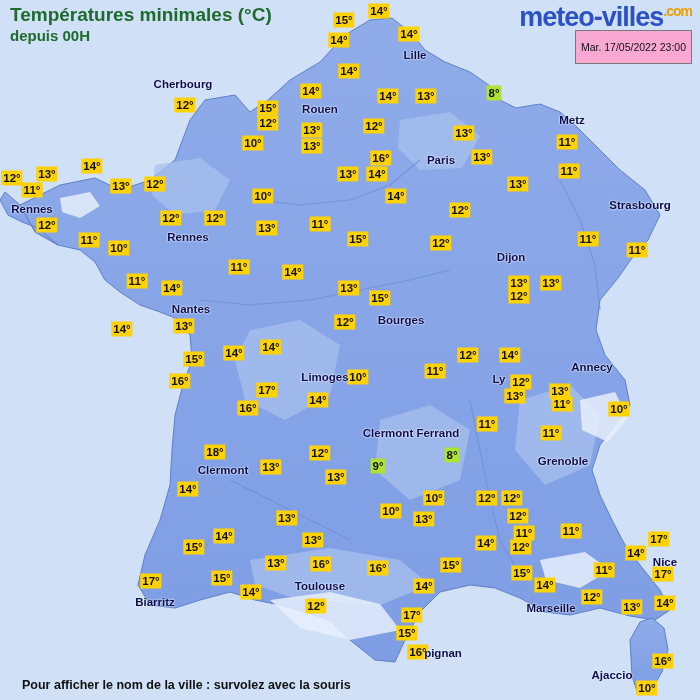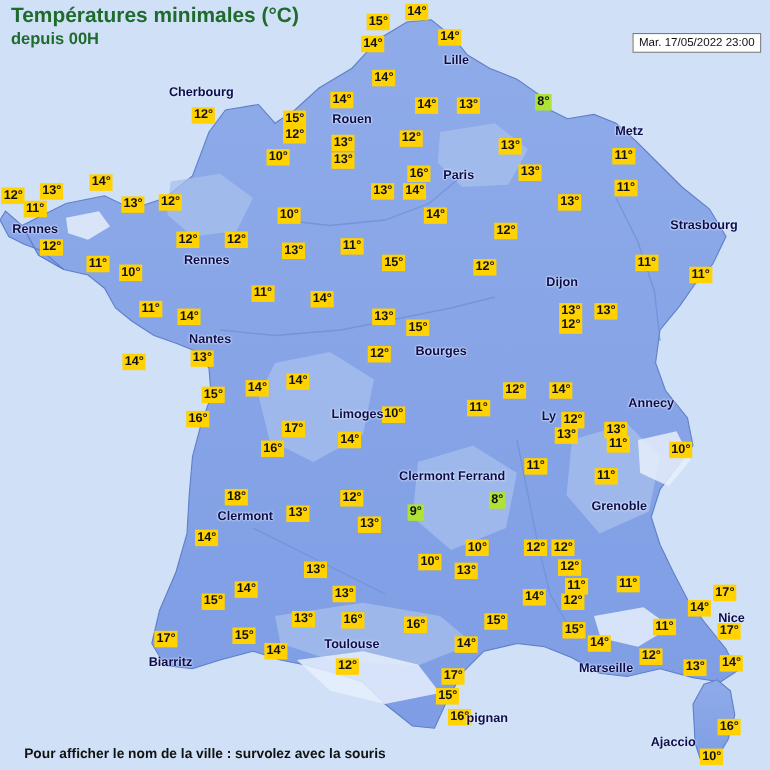--- a/index.html
+++ b/index.html
@@ -16,22 +16,22 @@
   .title-sub{font-size:15px;font-weight:bold;color:#1f6b2e;line-height:18px;margin-top:1px;}
 
   
   .logo{position:absolute;right:8px;top:2px;z-index:40;font-size:27px;font-weight:bold;letter-spacing:-1px;}
   .logo .meteo{color:#2b52c4;}
   .logo .dash{color:#2b52c4;}
   .logo .villes{color:#2b52c4;}
   .logo .dotcom{color:#e8a200;font-size:14px;vertical-align:super;}
 
   
-  .date-box{position:absolute;right:8px;top:30px;z-index:40;background:#ffffff;border:1px solid #7a7a7a;
-    font-size:10.5px;color:#111;padding:2px 5px;font-family:"Liberation Sans", sans-serif;}
+  .date-box{position:absolute;right:8px;top:30px;z-index:40;background:#f9a8d4;border:1px solid #7a7a7a;
+    font-size:10.5px;color:#111;padding:10px 5px;font-family:"Liberation Sans", sans-serif;}
 
   
   .footer{position:absolute;left:22px;bottom:8px;z-index:40;font-size:12.5px;font-weight:bold;color:#111;}
 
   
   .france-svg{position:absolute;left:0;top:0;width:700px;height:700px;z-index:5;}
 
   
   .temp{
     position:absolute;z-index:30;
@@ -106,29 +106,32 @@
       <path d="M 230 480 L 270 500 L 310 520 L 350 540"></path>
       <path d="M 560 180 L 580 220 L 595 265 L 600 310"></path>
     </g>
   </svg>
 
   <div class="title-block">
     <div class="title-main">Températures minimales (°C)</div>
     <div class="title-sub">depuis 00H</div>
   </div>
 
+  <div class="logo">
+    <span class="meteo">meteo</span><span class="dash">-</span><span class="villes">villes</span><span class="dotcom">.com</span>
+  </div>
 
   <div class="date-box">Mar. 17/05/2022 23:00</div>
 
   <div id="cities-layer">
       <div class="city" style="left: 183px; top: 84px;">Cherbourg</div>
       <div class="city" style="left: 415px; top: 55px;">Lille</div>
       <div class="city" style="left: 320px; top: 109px;">Rouen</div>
       <div class="city" style="left: 572px; top: 120px;">Metz</div>
-      <div class="city" style="left: 417px; top: 160px;">Paris</div>
+      <div class="city" style="left: 441px; top: 160px;">Paris</div>
       <div class="city" style="left: 32px; top: 209px;">Rennes</div>
       <div class="city" style="left: 640px; top: 205px;">Strasbourg</div>
       <div class="city" style="left: 188px; top: 237px;">Rennes</div>
       <div class="city" style="left: 401px; top: 276px; margin-top: 44px;">Bourges</div>
       <div class="city" style="left: 511px; top: 257px;">Dijon</div>
       <div class="city" style="left: 191px; top: 309px;">Nantes</div>
       <div class="city" style="left: 325px; top: 377px;">Limoges</div>
       <div class="city" style="left: 592px; top: 367px;">Annecy</div>
       <div class="city" style="left: 499px; top: 379px;">Ly</div>
       <div class="city" style="left: 411px; top: 433px;">Clermont Ferrand</div>

